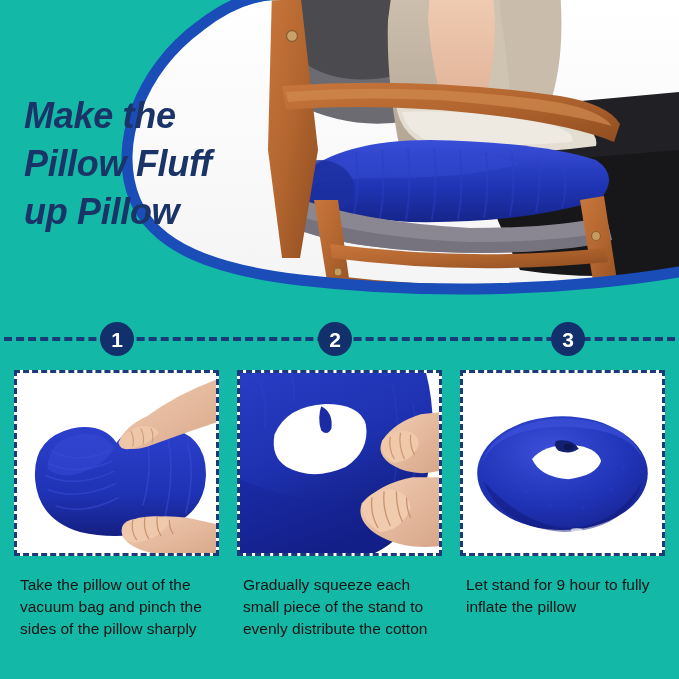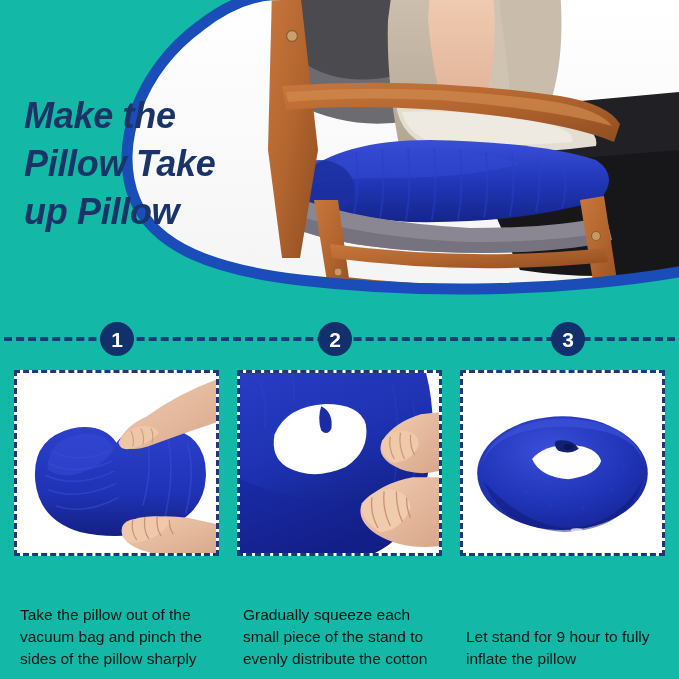--- a/index.html
+++ b/index.html
@@ -93,21 +93,20 @@
     display: flex;
     gap: 18px;
     padding: 0 14px;
     box-sizing: border-box;
   }
   .step-col {
     flex: 1 1 0;
     display: flex;
     flex-direction: column;
     min-width: 0;
-    justify-content: space-between;
   }
   .photo-frame {
     position: relative;
     width: 100%;
     height: 186px;
     border: 3px dashed #1b3a7a;
     box-sizing: border-box;
     background: #ffffff;
     overflow: hidden;
   }
@@ -227,21 +226,21 @@
 
       <path d="M282,-6 C256,-6 228,4 200,26
                C140,70 112,145 135,200
                C155,248 215,270 300,280
                C420,294 560,292 679,272" fill="none" stroke="#1a4db8" stroke-width="11" stroke-linecap="round"></path>
     </svg>
   </div>
 
   <div class="headline">
     <span class="headline-line">Make the</span>
-    <span class="headline-line">Pillow Take</span>
+    <span class="headline-line">Pillow Fluff</span>
     <span class="headline-line">up Pillow</span>
   </div>
 
   <div class="divider-wrap">
     <div class="divider-line"></div>
     <div class="step-badge badge-1">1</div>
     <div class="step-badge badge-2">2</div>
     <div class="step-badge badge-3">3</div>
   </div>
 

